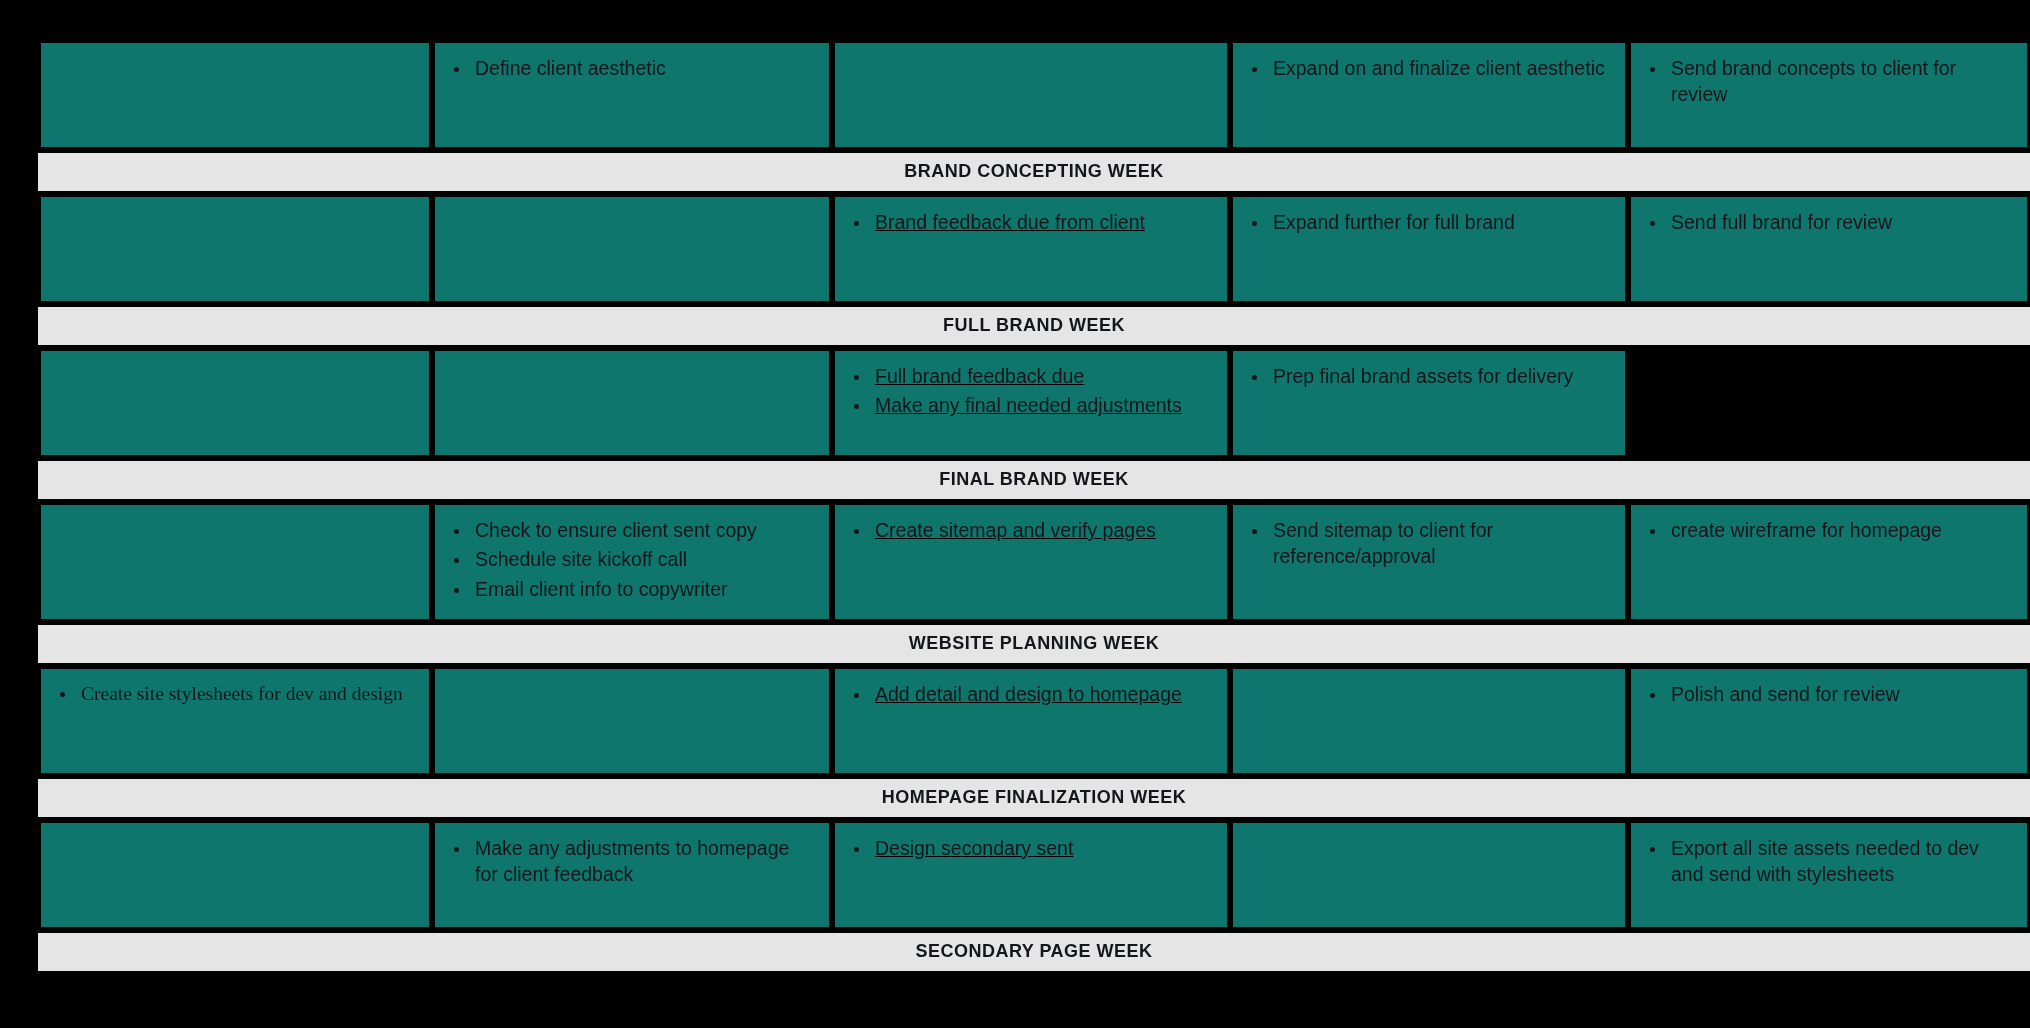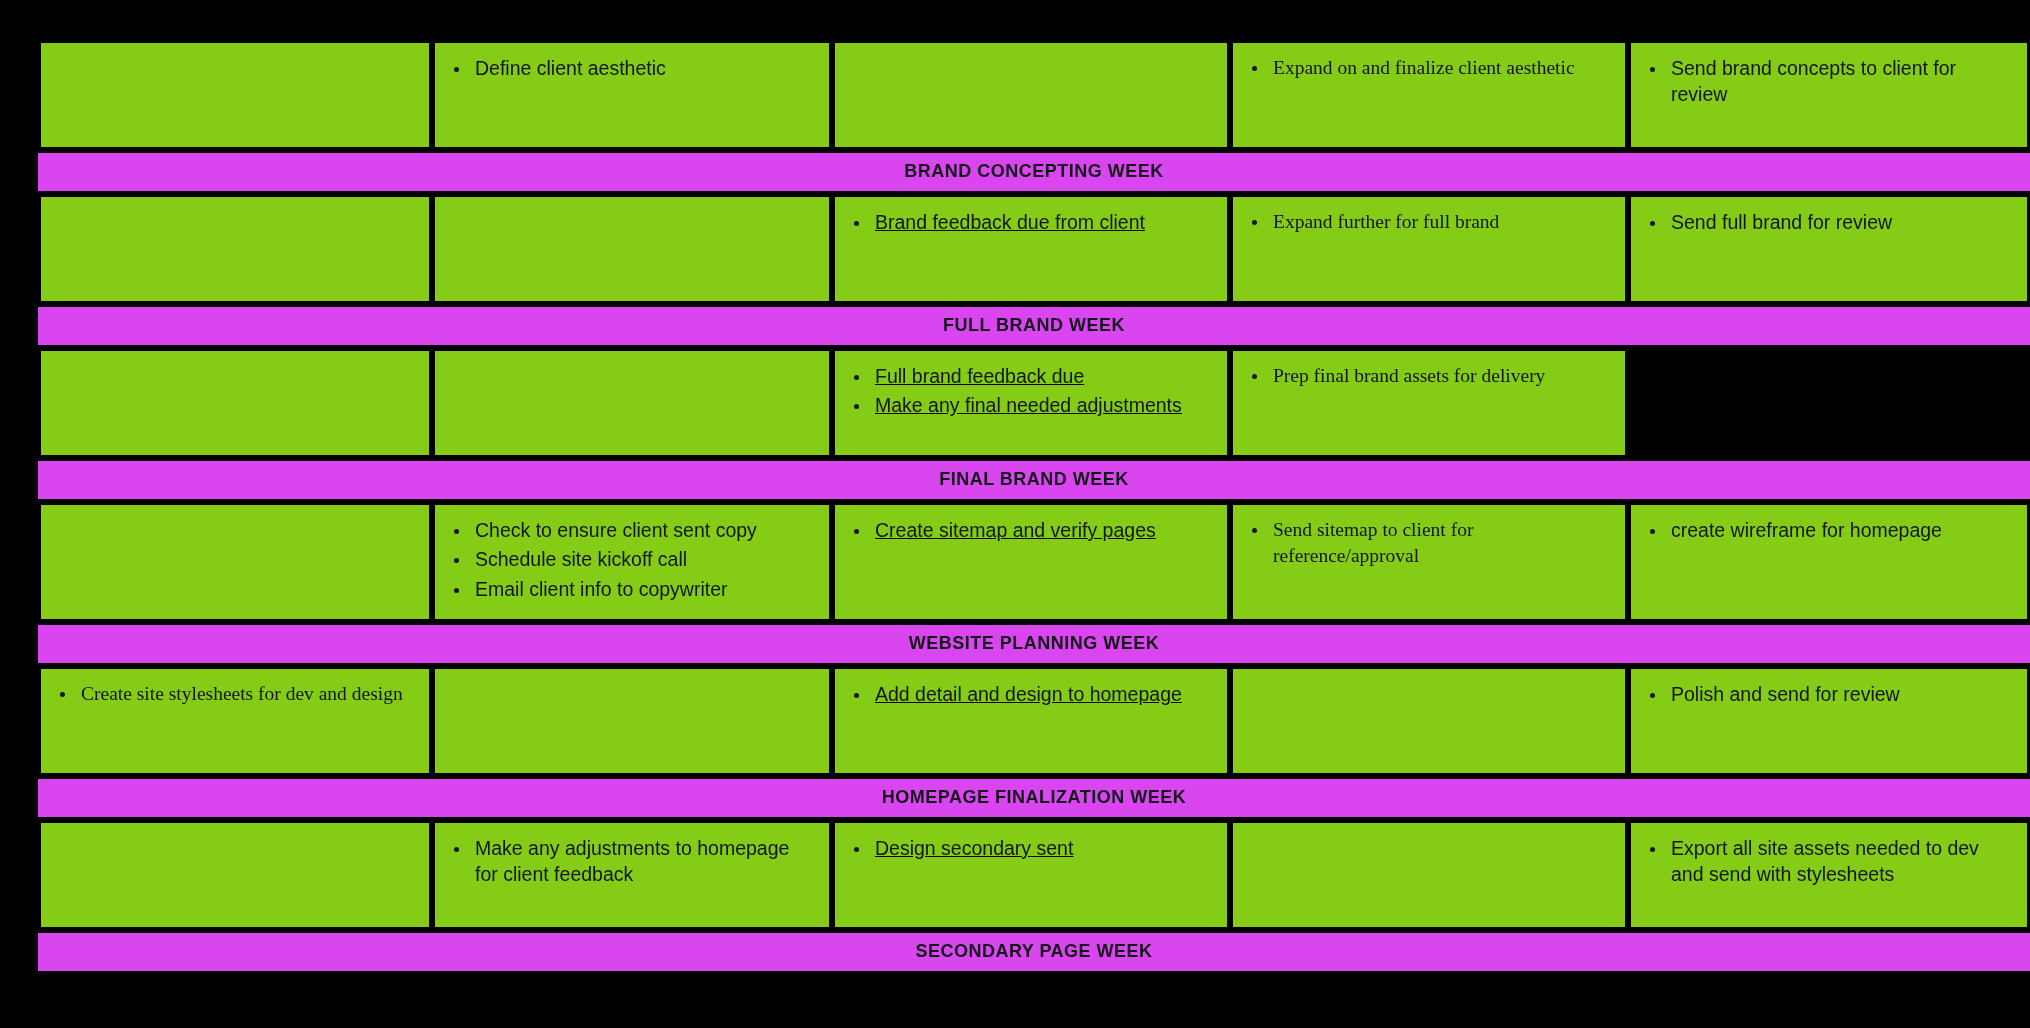--- a/index.html
+++ b/index.html
@@ -26,32 +26,32 @@
 
   .row {
     display: flex;
     width: 100%;
     background: #000000;
     border-top: 3px solid #000000;
     border-bottom: 3px solid #000000;
   }
 
   .cell {
-    background: #84cc16;
+    background: #0f766e;
     box-sizing: border-box;
     padding: 12px 14px 14px 14px;
     border-left: 3px solid #000000;
     border-right: 3px solid #000000;
     min-height: 104px;
   }
 
   .cell.c0 { width: 394px; font-family: Liberation Serif, serif; }
   .cell.c1 { width: 400px; }
   .cell.c2 { width: 398px; text-decoration: underline; }
-  .cell.c3 { width: 398px; font-family: Liberation Serif, serif; }
+  .cell.c3 { width: 398px; }
   .cell.c4 { width: 402px; flex: 1 1 auto; }
 
   .cell ul {
     margin: 0;
     padding: 0 0 0 22px;
     list-style: disc;
   }
 
   .cell li {
     font-size: 19.5px;
@@ -61,21 +61,21 @@
     padding-left: 4px;
   }
 
   .cell li::marker {
     font-size: 17px;
   }
 
   .banner {
     width: 100%;
     box-sizing: border-box;
-    background: #d946ef;
+    background: #e5e5e5;
     border-top: 3px solid #000000;
     border-bottom: 3px solid #000000;
     text-align: center;
     font-size: 18px;
     font-weight: bold;
     letter-spacing: 0.5px;
     color: #14161a;
     padding: 8px 0 9px 0;
     text-transform: uppercase;
   }

